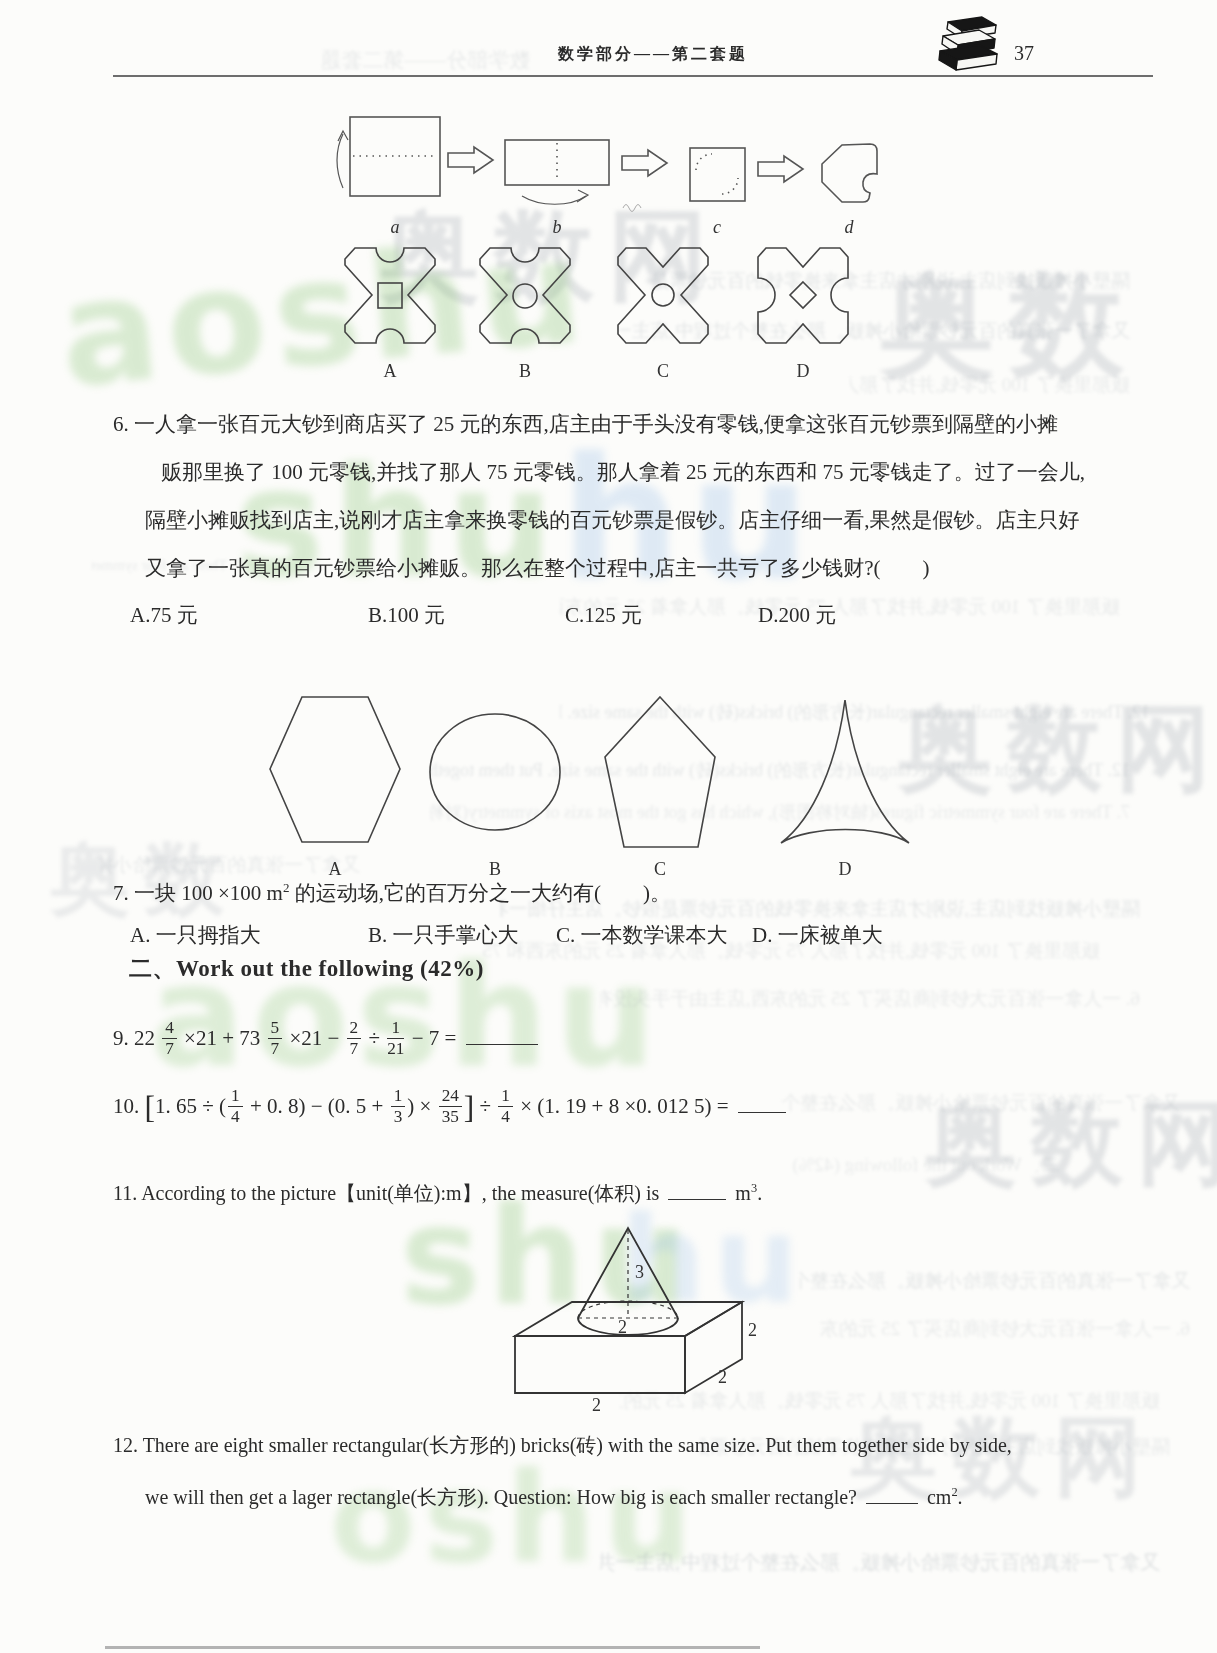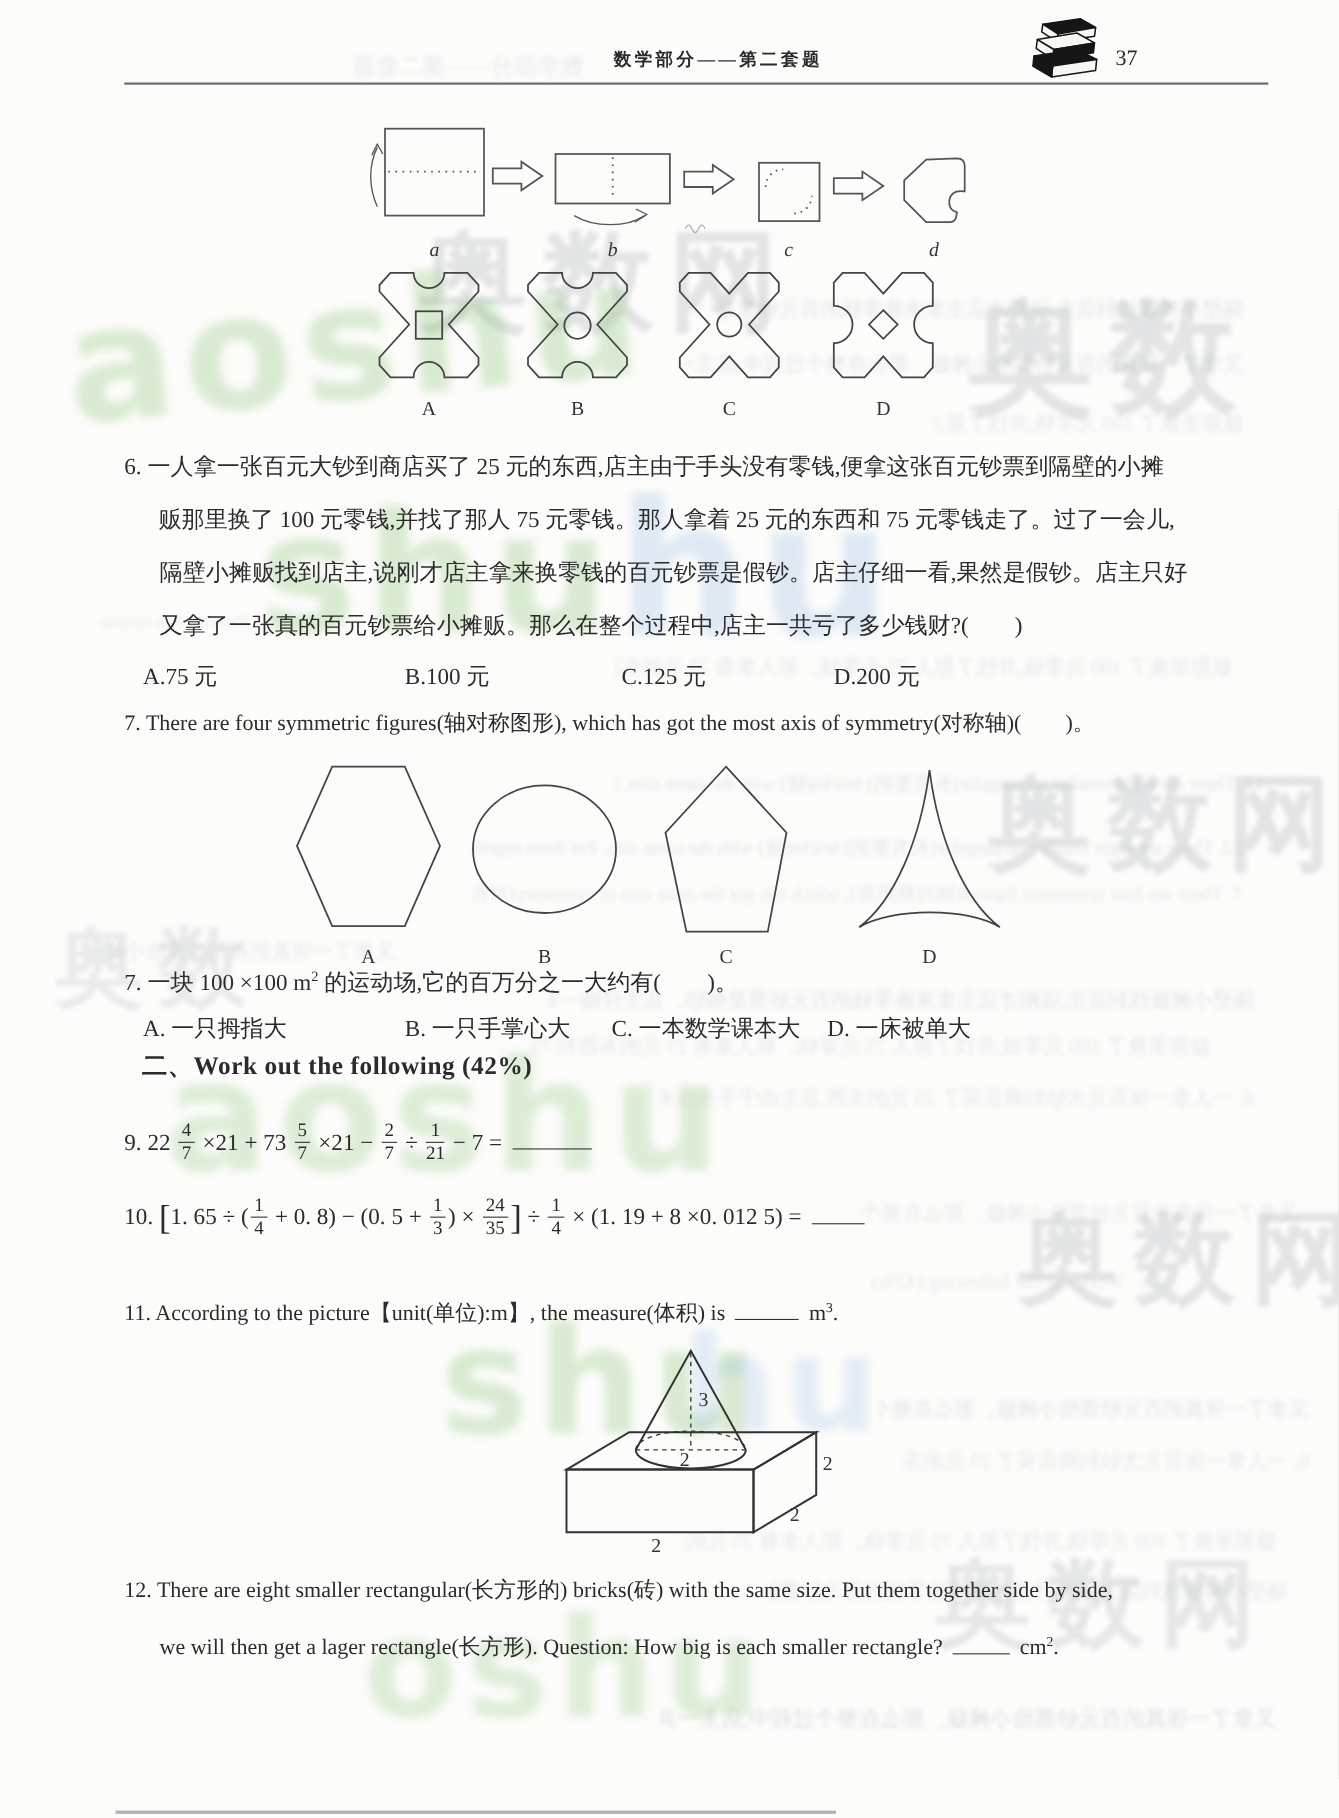--- a/index.html
+++ b/index.html
@@ -135,29 +135,28 @@
         <path d="M45,34 L58,47 L45,60 L32,47 Z"></path>
       </g>
     </g>
     <text x="60" y="131" text-anchor="middle" font-size="20">A</text>
     <text x="195" y="131" text-anchor="middle" font-size="20">B</text>
     <text x="333" y="131" text-anchor="middle" font-size="20">C</text>
     <text x="473" y="131" text-anchor="middle" font-size="20">D</text>
   </svg>
 
   <div class="t" style="top:410px;left:113px;">6. 一人拿一张百元大钞到商店买了 25 元的东西,店主由于手头没有零钱,便拿这张百元钞票到隔壁的小摊</div>
-  <div class="t" style="top:458px;left:144px;text-align:center;">贩那里换了 100 元零钱,并找了那人 75 元零钱。那人拿着 25 元的东西和 75 元零钱走了。过了一会儿,</div>
+  <div class="t" style="top:458px;left:161px;text-align:center;">贩那里换了 100 元零钱,并找了那人 75 元零钱。那人拿着 25 元的东西和 75 元零钱走了。过了一会儿,</div>
   <div class="t" style="top:554px;left:145px;">又拿了一张真的百元钞票给小摊贩。那么在整个过程中,店主一共亏了多少钱财?(　　)</div>
   <div class="t" style="top:506px;left:145px;">隔壁小摊贩找到店主,说刚才店主拿来换零钱的百元钞票是假钞。店主仔细一看,果然是假钞。店主只好</div>
   <div class="t" style="top:601px;left:130px;">A.75 元</div>
   <div class="t" style="top:601px;left:368px;">B.100 元</div>
   <div class="t" style="top:601px;left:565px;">C.125 元</div>
   <div class="t" style="top:601px;left:758px;">D.200 元</div>
 
-  <div class="t" style="top:644px;left:113px;font-size:20px;">7. There are four symmetric figures(轴对称图形), which has got the most axis of symmetry(对称轴)(　　)。</div>
   <svg class="fig" style="left:240px;top:692px;" width="680" height="190" viewBox="0 0 680 190">
     <g stroke="#444" fill="none" stroke-width="1.6">
       <polygon points="30,77 62,5 128,5 160,77 128,150 62,150"></polygon>
       <ellipse cx="255" cy="80" rx="65" ry="58"></ellipse>
       <polygon points="420,5 475,65 458,155 384,155 365,65"></polygon>
       <path d="M605,8 C597,70 574,126 541,151 C570,133 641,133 669,151 C636,126 613,70 605,8 Z"></path>
     </g>
     <text x="95" y="183" text-anchor="middle" font-size="20">A</text>
     <text x="255" y="183" text-anchor="middle" font-size="20">B</text>
     <text x="420" y="183" text-anchor="middle" font-size="20">C</text>

